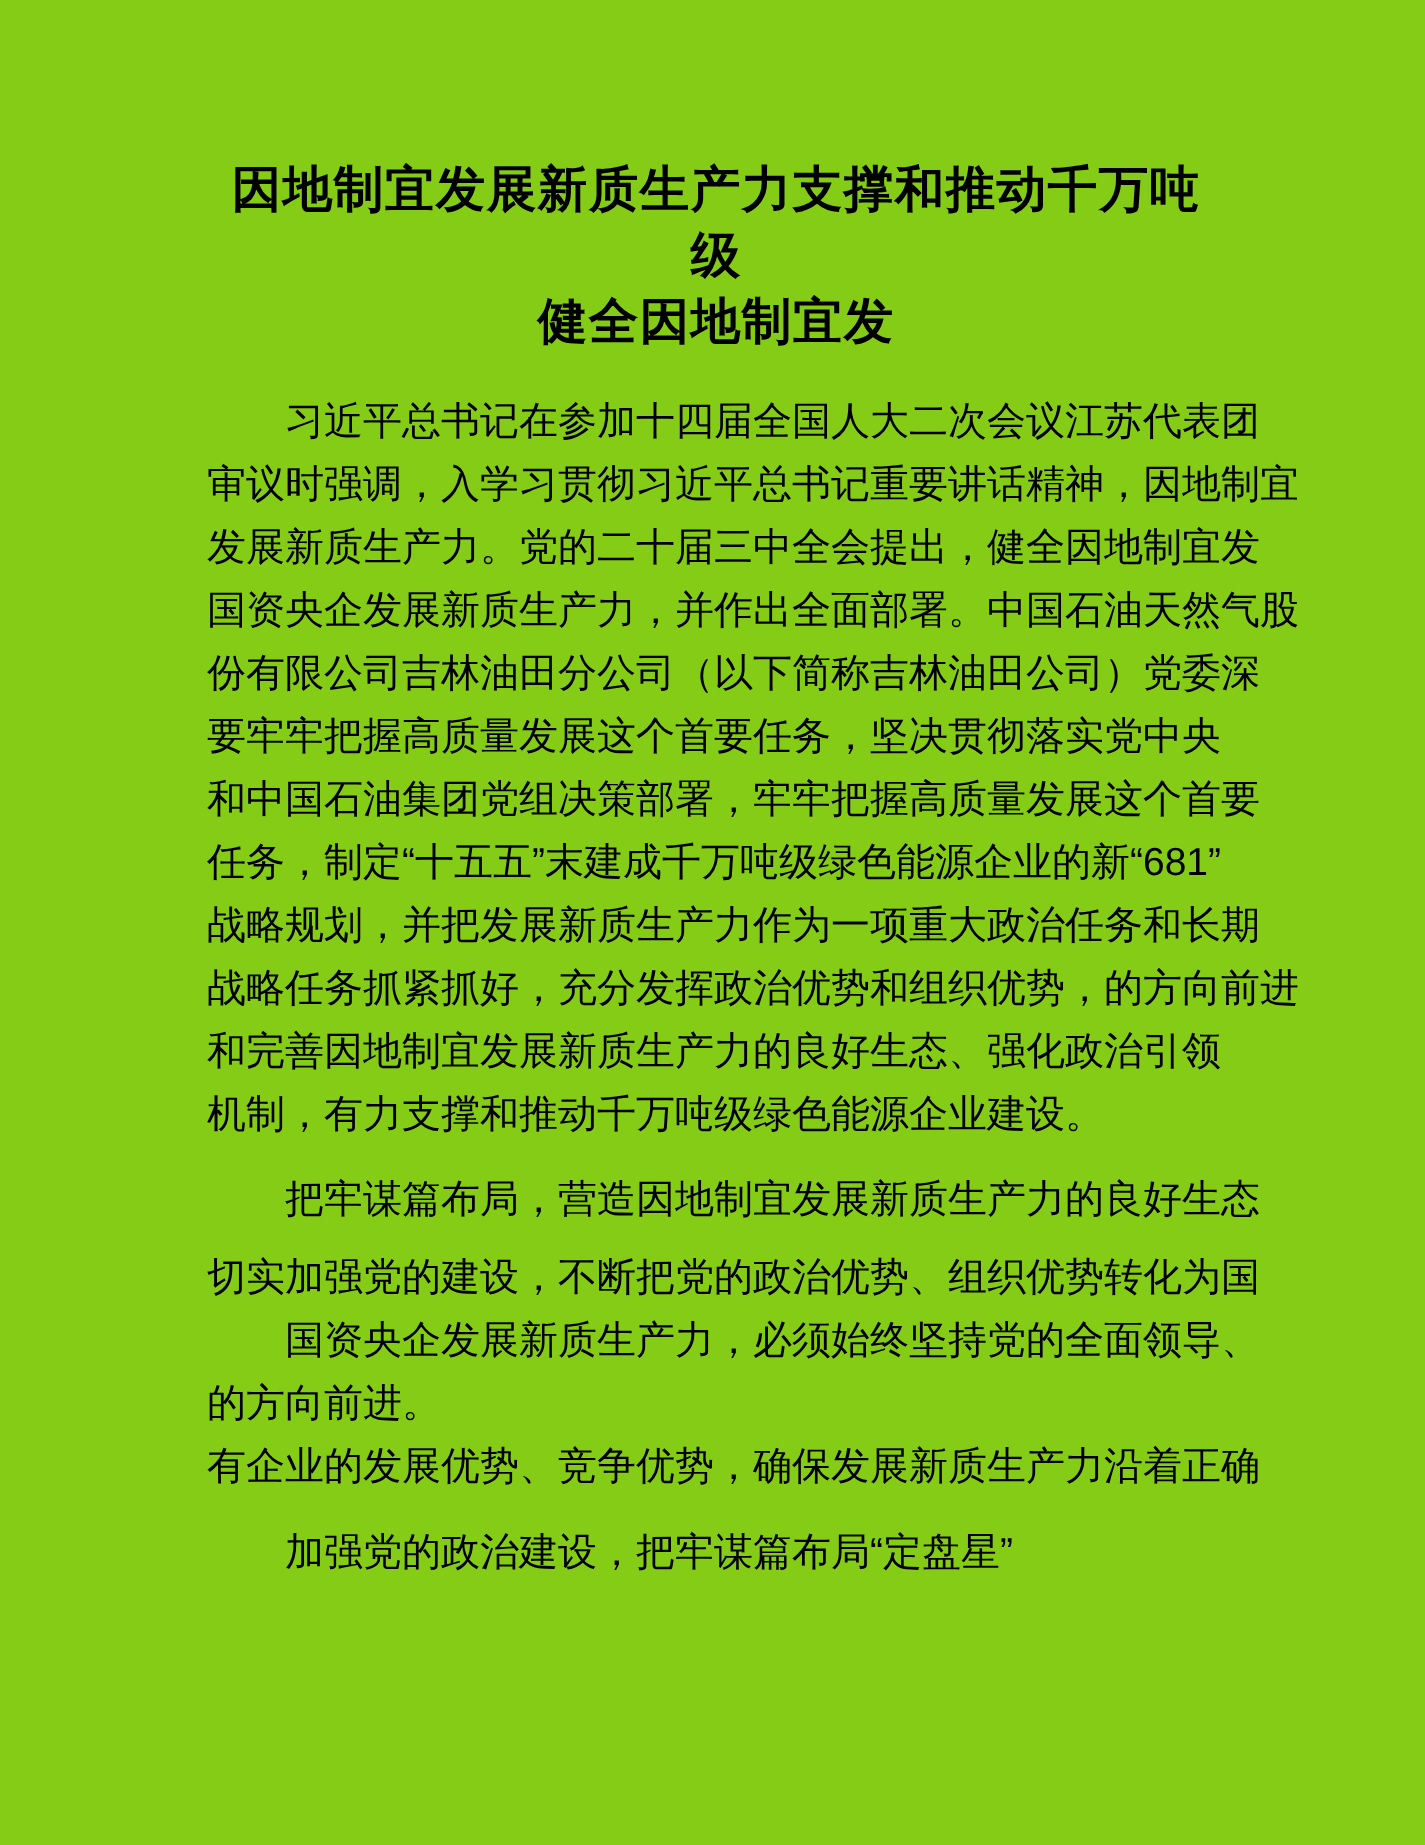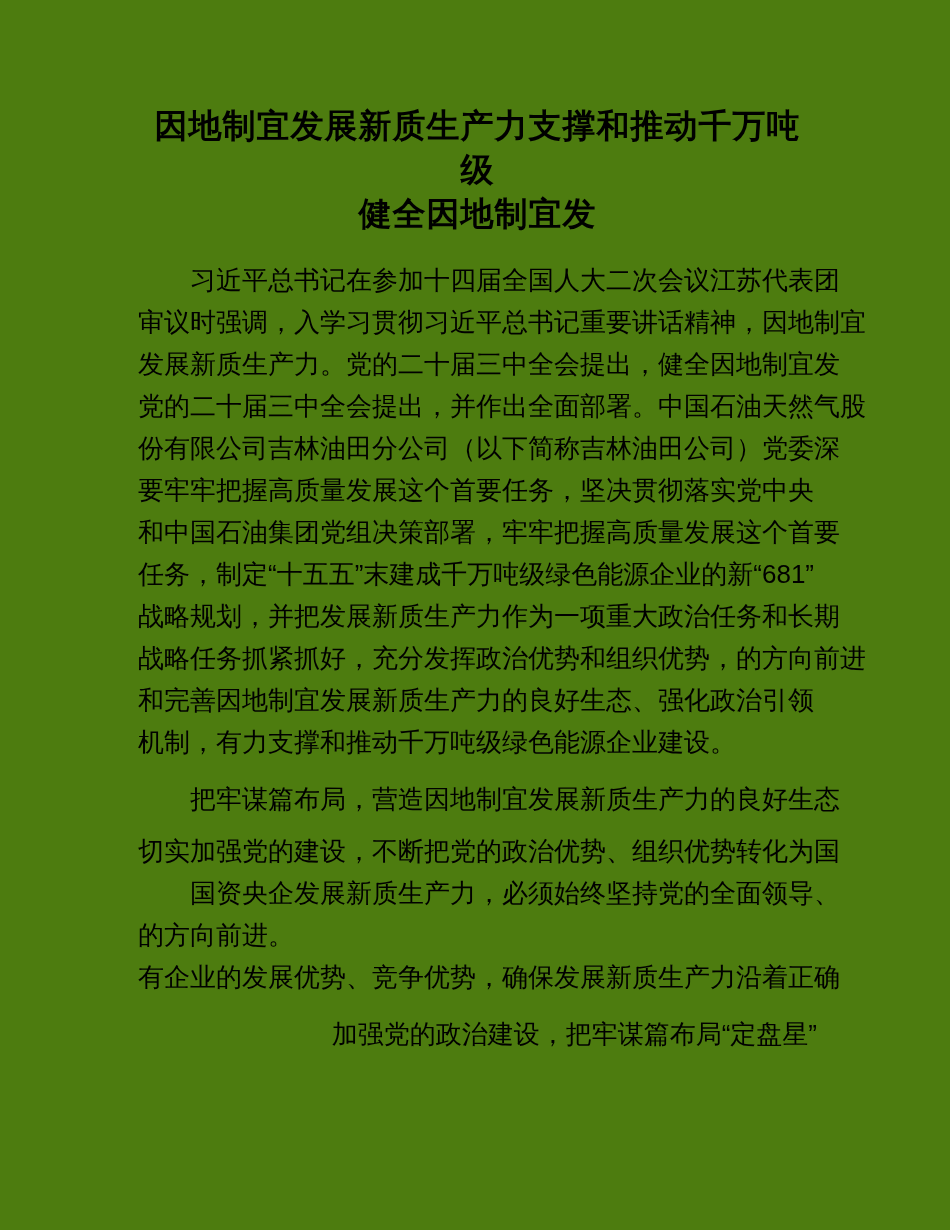--- a/index.html
+++ b/index.html
@@ -5,21 +5,21 @@
   * { margin: 0; padding: 0; box-sizing: border-box; }
   html, body { background: #ffffff; }
   body {
     font-family: "Liberation Sans", "DejaVu Sans", sans-serif;
     color: #000000;
   }
   .page {
     position: relative;
     width: 950px;
     height: 1230px;
-    background: #4d7c0f;
+    background: #84cc16;
     overflow: hidden;
     margin: 0;
   }
   .content {
     padding: 104px 133px 0 138px;
   }
   .doc-title {
     font-size: 33px;
     line-height: 44px;
     font-weight: bold;
@@ -29,38 +29,38 @@
   }
   .doc-title .t-line { display: block; }
   .para { margin-bottom: 15px; }
   .para.tight { margin-bottom: 10px; }
   .line {
     font-size: 26px;
     line-height: 42px;
     white-space: nowrap;
     letter-spacing: 0;
   }
-  .line.indent { text-indent: 52px; text-align: right; }
+  .line.indent { text-indent: 52px; }
 </style>
 </head>
 <body>
 
 <div class="page">
   <div class="content">
 
     <h1 class="doc-title">
       <span class="t-line">因地制宜发展新质生产力支撑和推动千万吨级</span>
       <span class="t-line">健全因地制宜发</span>
     </h1>
 
     <div class="para">
       <div class="line indent">习近平总书记在参加十四届全国人大二次会议江苏代表团</div>
       <div class="line">审议时强调，入学习贯彻习近平总书记重要讲话精神，因地制宜</div>
       <div class="line">发展新质生产力。党的二十届三中全会提出，健全因地制宜发</div>
-      <div class="line">党的二十届三中全会提出，并作出全面部署。中国石油天然气股</div>
+      <div class="line">国资央企发展新质生产力，并作出全面部署。中国石油天然气股</div>
       <div class="line">份有限公司吉林油田分公司（以下简称吉林油田公司）党委深</div>
       <div class="line">要牢牢把握高质量发展这个首要任务，坚决贯彻落实党中央</div>
       <div class="line">和中国石油集团党组决策部署，牢牢把握高质量发展这个首要</div>
       <div class="line">任务，制定“十五五”末建成千万吨级绿色能源企业的新“681”</div>
       <div class="line">战略规划，并把发展新质生产力作为一项重大政治任务和长期</div>
       <div class="line">战略任务抓紧抓好，充分发挥政治优势和组织优势，的方向前进</div>
       <div class="line">和完善因地制宜发展新质生产力的良好生态、强化政治引领</div>
       <div class="line">机制，有力支撑和推动千万吨级绿色能源企业建设。</div>
     </div>
 

